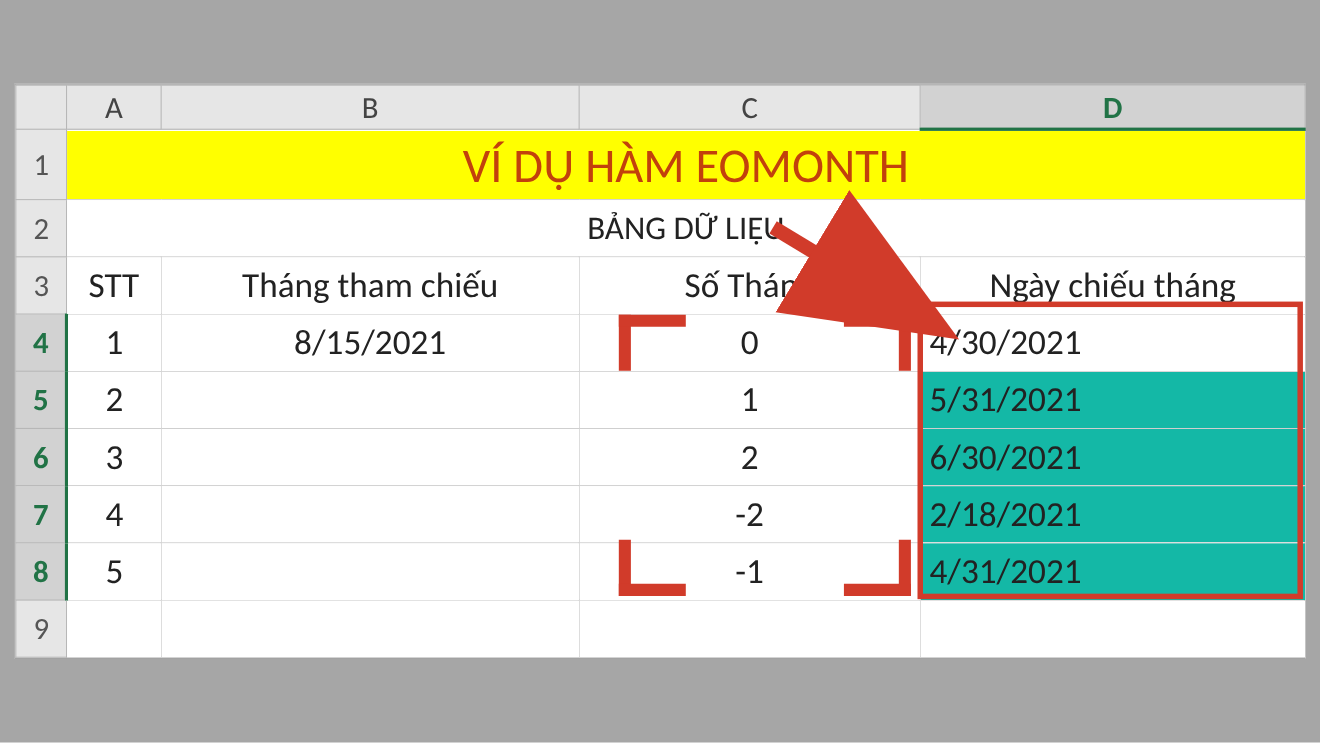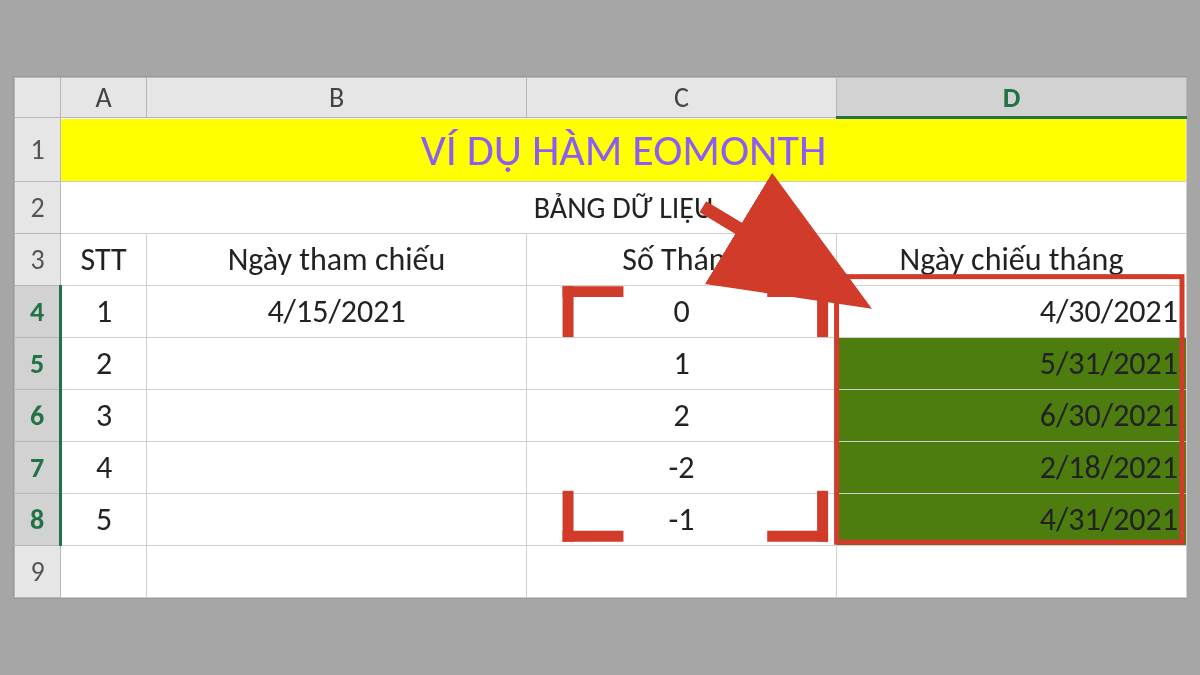--- a/index.html
+++ b/index.html
@@ -68,29 +68,29 @@
     color: #222;
     padding: 0 8px;
     background: #fff;
     position: relative;
   }
   
   tr.title td.cell { background: #ffff00; }
   tr.title td.cell.titlecell {
     text-align: center;
     font-size: 44px;
-    color: #8b5cf6;
+    color: #c2410c;
     padding: 4px 0;
   }
   tr.subtitle td.cell { text-align: center; font-size: 30px; }
   tr.headers td.cell { text-align: center; font-size: 32px; }
 
   td.center { text-align: center; }
-  td.left   { text-align: right; }
-  td.sel    { background: #4d7c0f; }
+  td.left   { text-align: left; }
+  td.sel    { background: #14b8a6; }
   td.empty  { border-bottom: 1px solid #cfcfcf; }
 
   
   .overlay {
     position: absolute;
     inset: 0;
     pointer-events: none;
   }
 </style>
 </head>
@@ -121,29 +121,29 @@
     </tr>
 
     <tr class="subtitle">
       <th class="rowhead">2</th>
       <td class="cell" colspan="4">BẢNG DỮ LIỆU</td>
     </tr>
 
     <tr class="headers">
       <th class="rowhead">3</th>
       <td class="cell center">STT</td>
-      <td class="cell center">Ngày tham chiếu</td>
+      <td class="cell center">Tháng tham chiếu</td>
       <td class="cell center">Số Tháng</td>
       <td class="cell center">Ngày chiếu tháng</td>
     </tr>
 
     <tr>
       <th class="rowhead selected">4</th>
       <td class="cell center">1</td>
-      <td class="cell center">4/15/2021</td>
+      <td class="cell center">8/15/2021</td>
       <td class="cell center">0</td>
       <td class="cell left">4/30/2021</td>
     </tr>
     <tr>
       <th class="rowhead selected">5</th>
       <td class="cell center">2</td>
       <td class="cell center"></td>
       <td class="cell center">1</td>
       <td class="cell left sel">5/31/2021</td>
     </tr>

